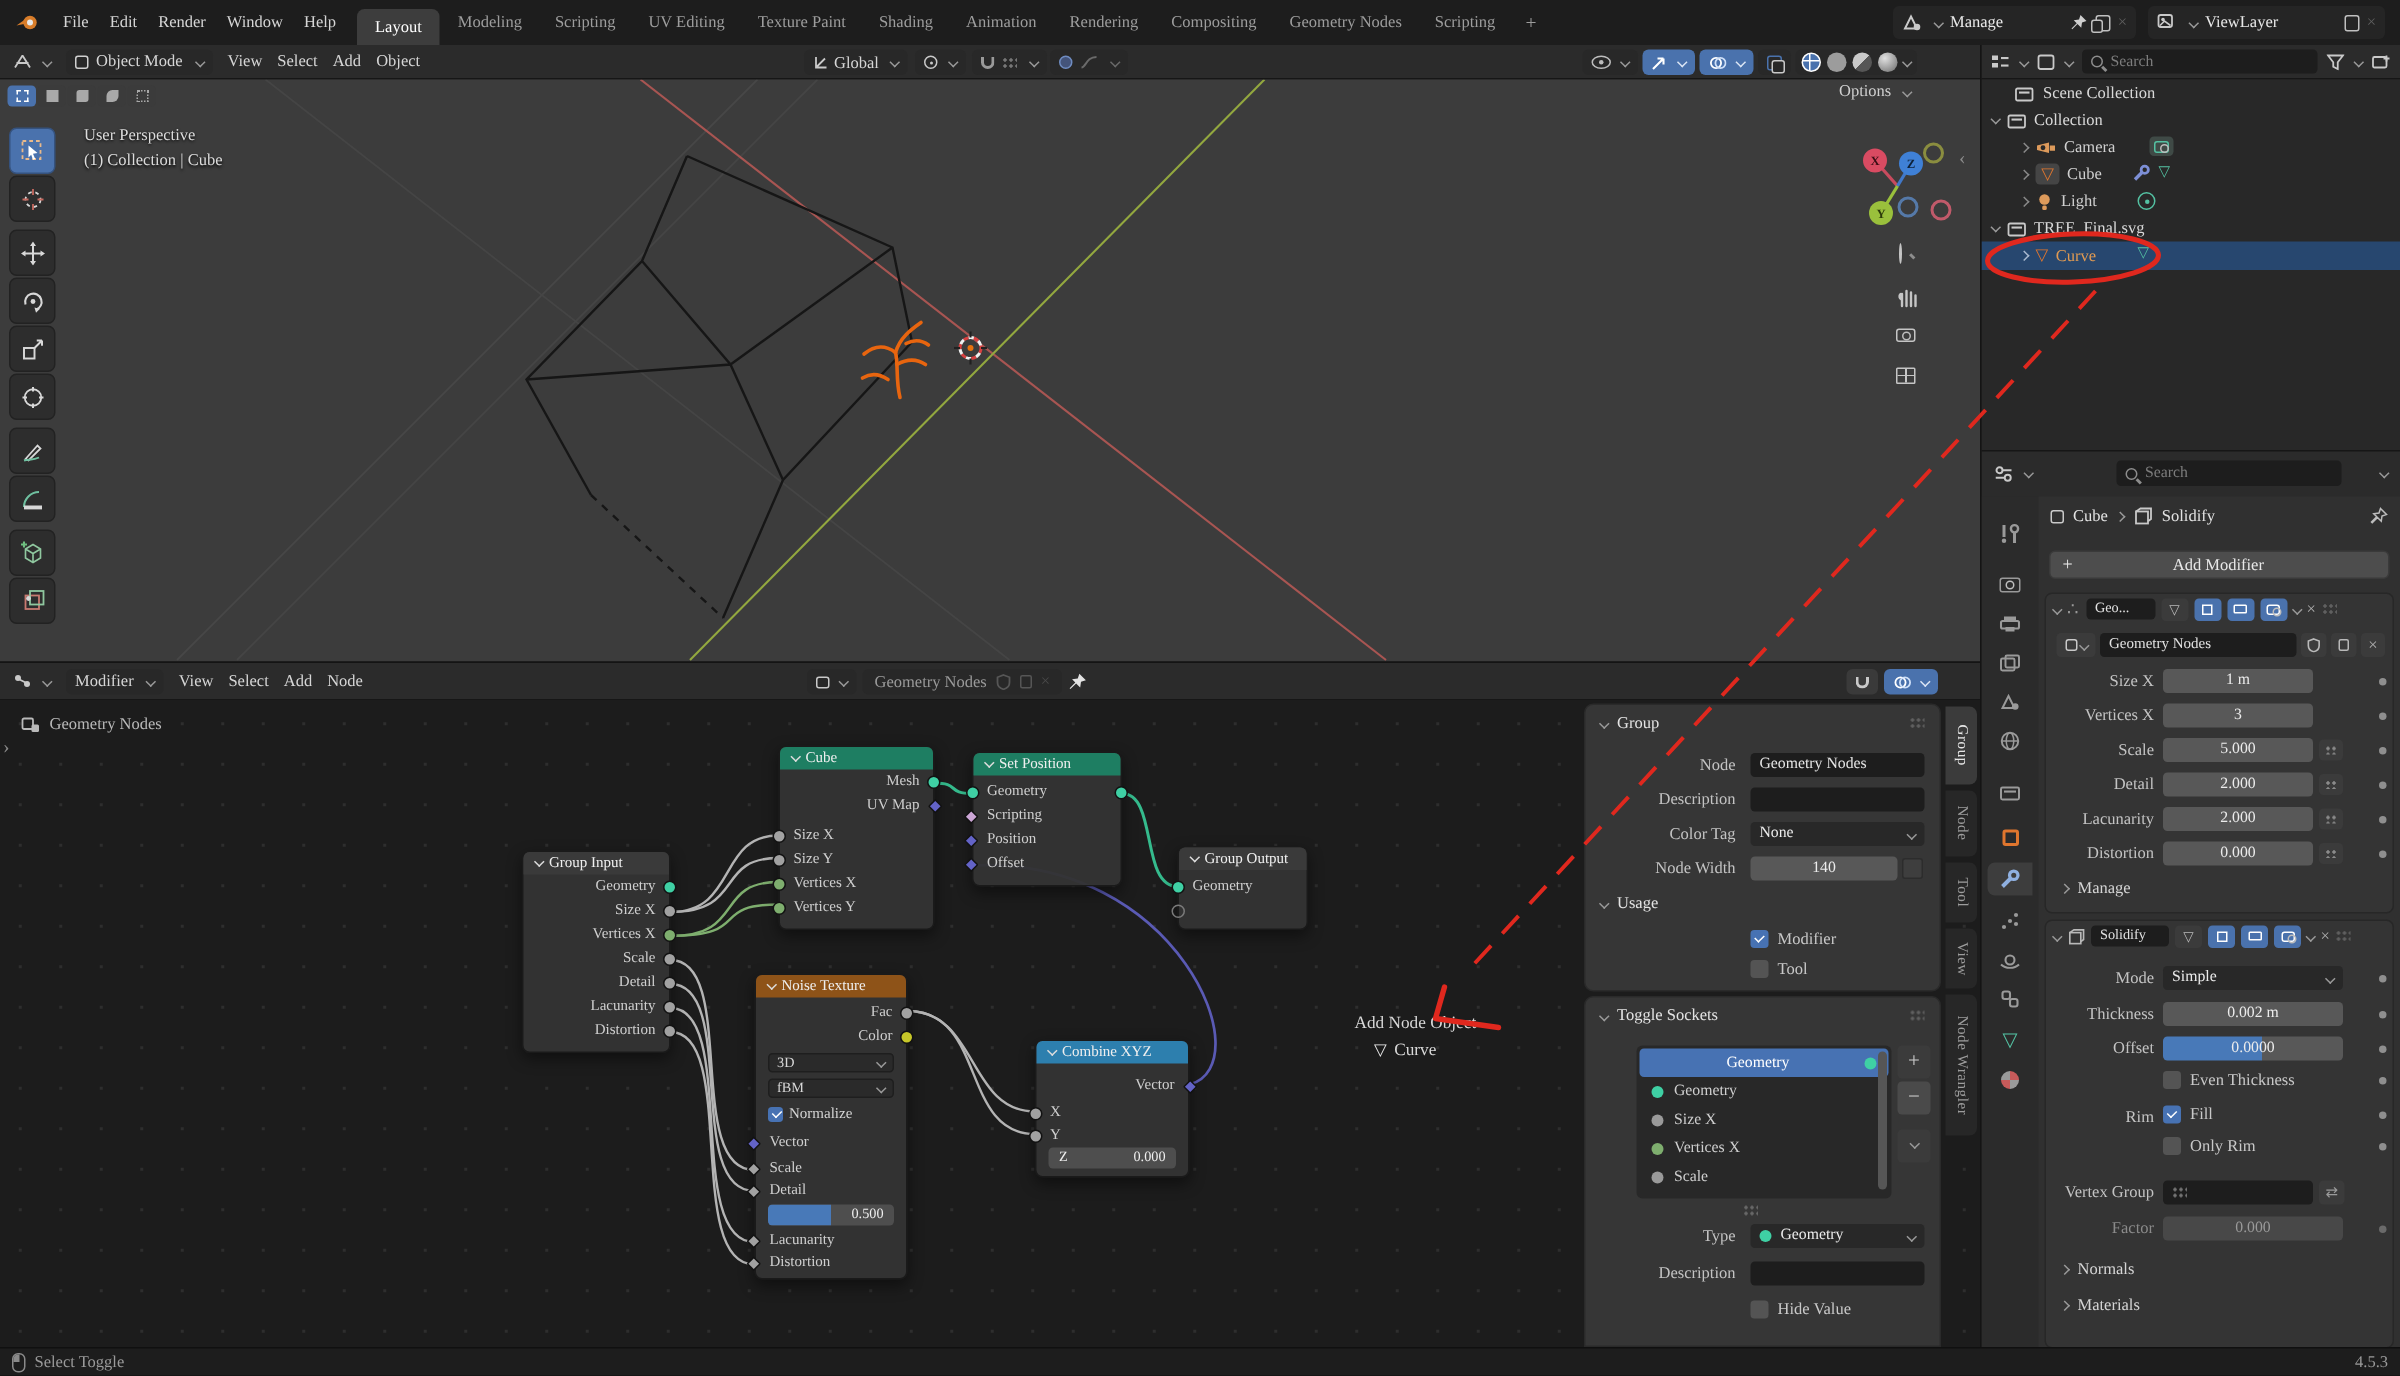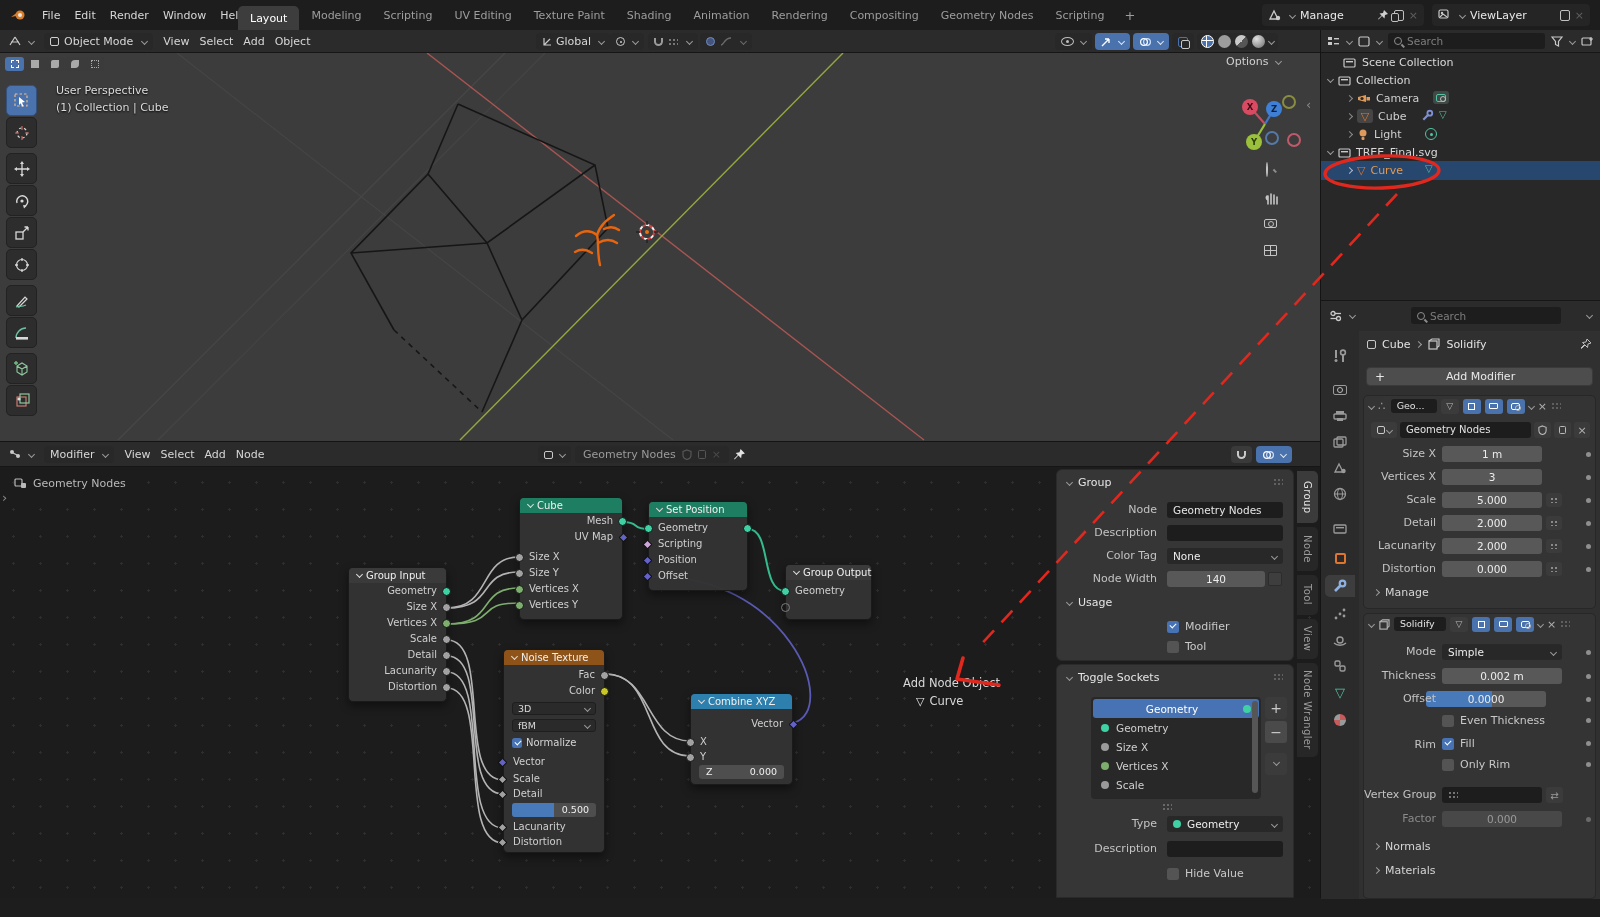--- a/index.html
+++ b/index.html
@@ -1,18 +1,18 @@
 <!DOCTYPE html>
 <html><head>
 <meta charset="utf-8">
 <style>
   * { margin:0; padding:0; box-sizing:border-box; }
   html,body { background:#101010; }
   body { font-family:"DejaVu Sans","Liberation Sans",sans-serif; }
-  #app { position:relative; width:1600px; height:917px; overflow:hidden; background:#1d1d1d; color:#c8c8c8; font-size:11px; }
+  #app { position:relative; width:1600px; height:917px; overflow:hidden; background:#1d1d1d; color:#c8c8c8; font-size:11px;font-family:Liberation Serif, serif; }
   .a { position:absolute; }
   .fx { display:flex; align-items:center; }
   .chv { width:5px;height:5px;border-right:1.4px solid #9a9a9a;border-bottom:1.4px solid #9a9a9a;transform:rotate(45deg);display:inline-block;margin-left:4px;flex:none; }
   .chvr { transform:rotate(-45deg); }
   .pill { background:#282828;border-radius:4px;height:17px;display:flex;align-items:center;padding:0 6px;color:#d6d6d6; }
   .bluepill { background:#4a72ad; }
   .mag { width:8px;height:8px;border:1.4px solid #8d8d8d;border-radius:50%;position:relative;flex:none; }
   .mag::after { content:"";position:absolute;width:4px;height:1.5px;background:#8d8d8d;transform:rotate(45deg);left:6px;top:7px; }
   .eye { width:13px;height:9px;border:1.3px solid #bdbdbd;border-radius:50%;position:relative;flex:none; }
   .eye::after { content:"";position:absolute;width:3px;height:3px;background:#bdbdbd;border-radius:50%;left:3.5px;top:1.8px; }
@@ -931,21 +931,21 @@
         </div>
         <div class="plabel" style="left:0;top:30px;width:72px;">Mode</div>
         <div class="pfield pdd" style="left:78px;top:30px;width:120px;">
             <span style="flex:1;">Simple</span>
             <span class="chv"></span>
           </div>
         <span class="anim-dot" style="left:222px;top:36px;"></span>
         <div class="plabel" style="left:0;top:54px;width:72px;">Thickness</div>
         <div class="pfield" style="left:78px;top:54px;width:120px;">0.002 m</div>
         <span class="anim-dot" style="left:222px;top:60px;"></span>
-        <div class="pfield" style="left:62px;top:77px;width:120px;background:linear-gradient(90deg,#4879b8 0 55%,#585858 55%);text-align:center;">0.0000</div>
+        <div class="pfield" style="left:78px;top:77px;width:120px;background:linear-gradient(90deg,#4879b8 0 55%,#585858 55%);text-align:center;">0.0000</div>
         <div class="plabel" style="left:0;top:77px;width:72px;">Offset</div>
         <span class="anim-dot" style="left:222px;top:83px;"></span>
         <div class="fx" style="position:absolute;left:78px;top:100px;gap:6px;">
             <span class="cb"></span>
             <span>Even Thickness</span>
           </div>
         <span class="anim-dot" style="left:222px;top:104px;"></span>
         <div class="plabel" style="left:0;top:123px;width:72px;">Rim</div>
         <div class="fx" style="position:absolute;left:78px;top:123px;gap:6px;">
             <span class="cb on"></span>
@@ -972,20 +972,27 @@
         <div class="fx" style="position:absolute;left:10px;top:250px;gap:6px;">
             <span class="chv chvr" style="margin:0;"></span>
             <span style="color:#d5d5d5;">Materials</span>
           </div>
       </div>
     </div>
   </div>
 
   <div class="a" style="left:1320px;top:30px;width:1px;height:868px;background:#141414;"></div>
 
+  <div class="a fx" style="left:0;top:898px;width:1600px;height:19px;background:#1d1d1d;border-top:1px solid #101010;padding:0 8px;gap:6px;">
+    <span style="position:relative;width:9px;height:13px;border:1.2px solid #8a8a8a;border-radius:4px;">
+        <span style="position:absolute;left:0;top:0;width:4px;height:5px;background:#8a8a8a;border-radius:3px 0 0 0;"></span>
+      </span>
+    <span style="color:#9a9a9a;">Select Toggle</span>
+    <span style="margin-left:auto;color:#9a9a9a;">4.5.3</span>
+  </div>
 
   <svg class="a" width="1600" height="917" style="left:0;top:0;pointer-events:none;">
     <ellipse cx="1382" cy="172" rx="57" ry="16" fill="none" stroke="#e0281e" stroke-width="3.4" transform="rotate(-2 1382 172)"></ellipse>
     <line x1="1397" y1="194" x2="976" y2="650" stroke="#e0281e" stroke-width="2.6" stroke-dasharray="16 11"></line>
     <path d="M963 658 L957 679 L999 685" fill="none" stroke="#e0281e" stroke-width="3.6" stroke-linecap="round" stroke-linejoin="round"></path>
   </svg>
 
 </div>
 
 </body></html>

